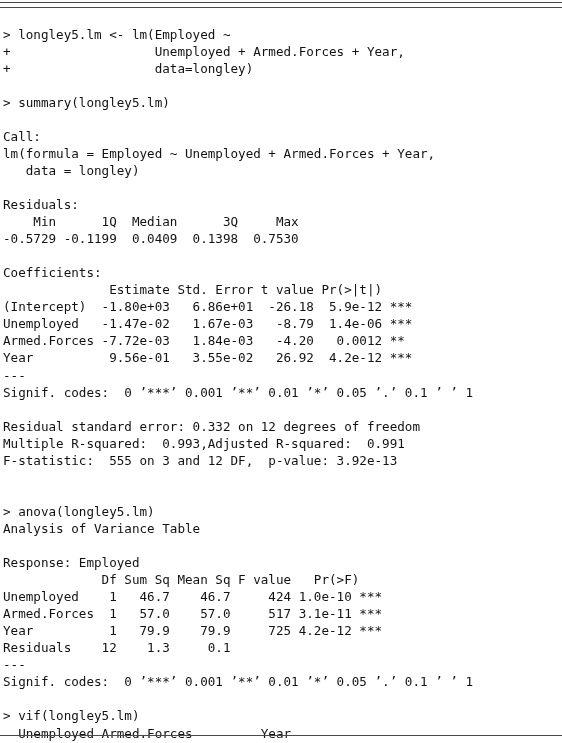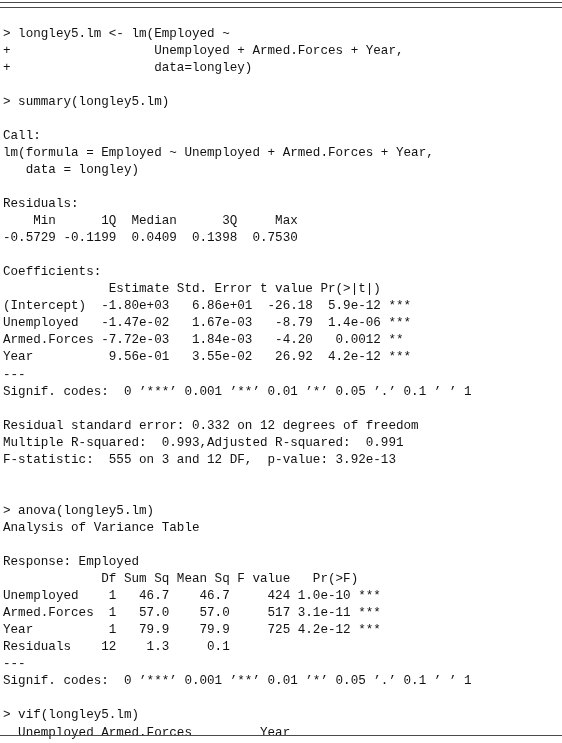--- a/index.html
+++ b/index.html
@@ -34,21 +34,20 @@
     line-height: 17.05px;
     color: #121212;
     white-space: pre;
     letter-spacing: 0px;
     -webkit-font-smoothing: antialiased;
   }
   #console-output .ln {
     display: block;
     height: 17.05px;
     white-space: pre;
-    font-family: Liberation Mono, monospace;
   }
 </style>
 </head>
 <body>
 
 <div id="page">
 
   <div class="rule top-a"></div>
   <div class="rule top-b"></div>
 

